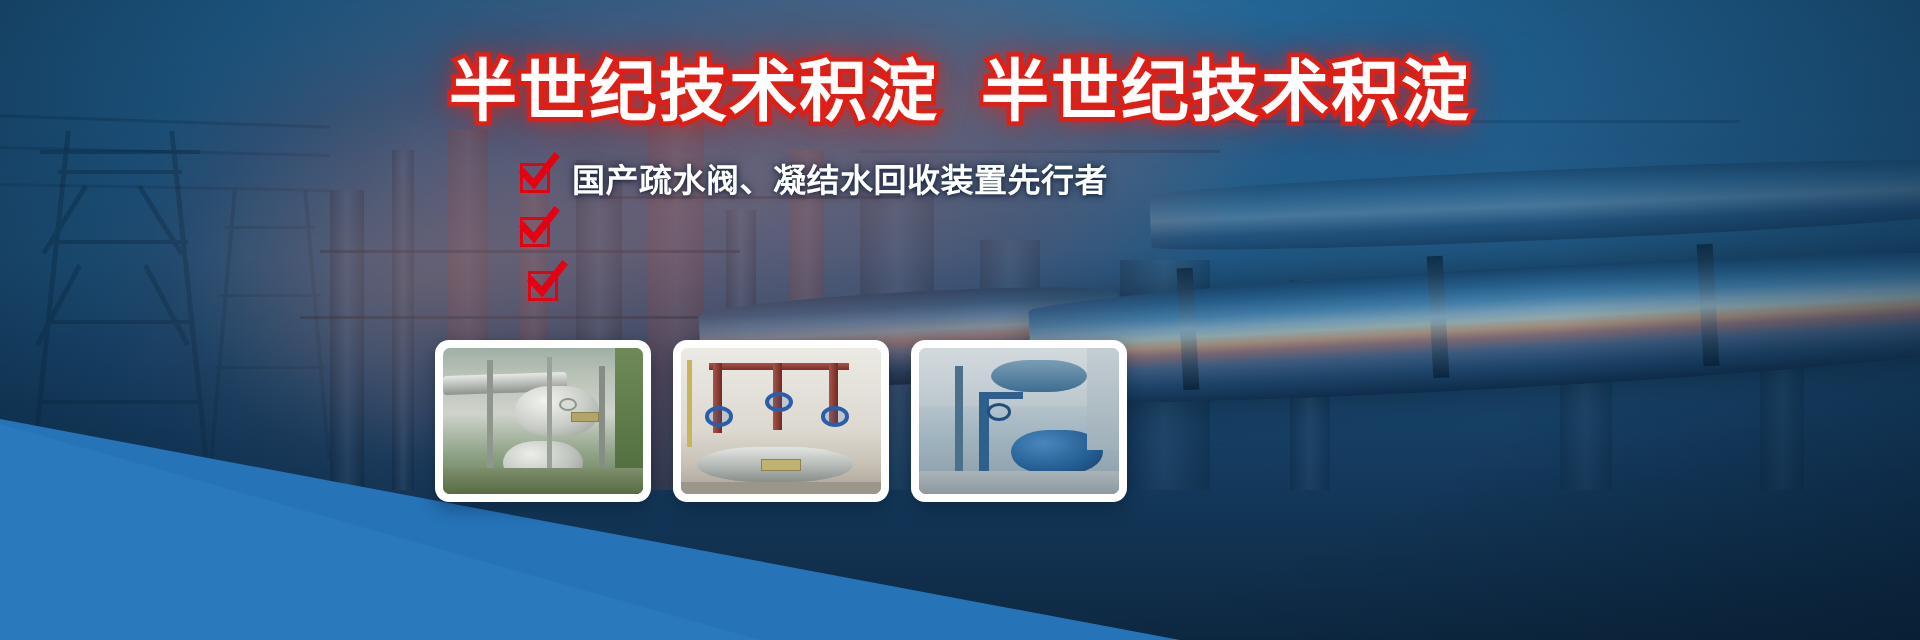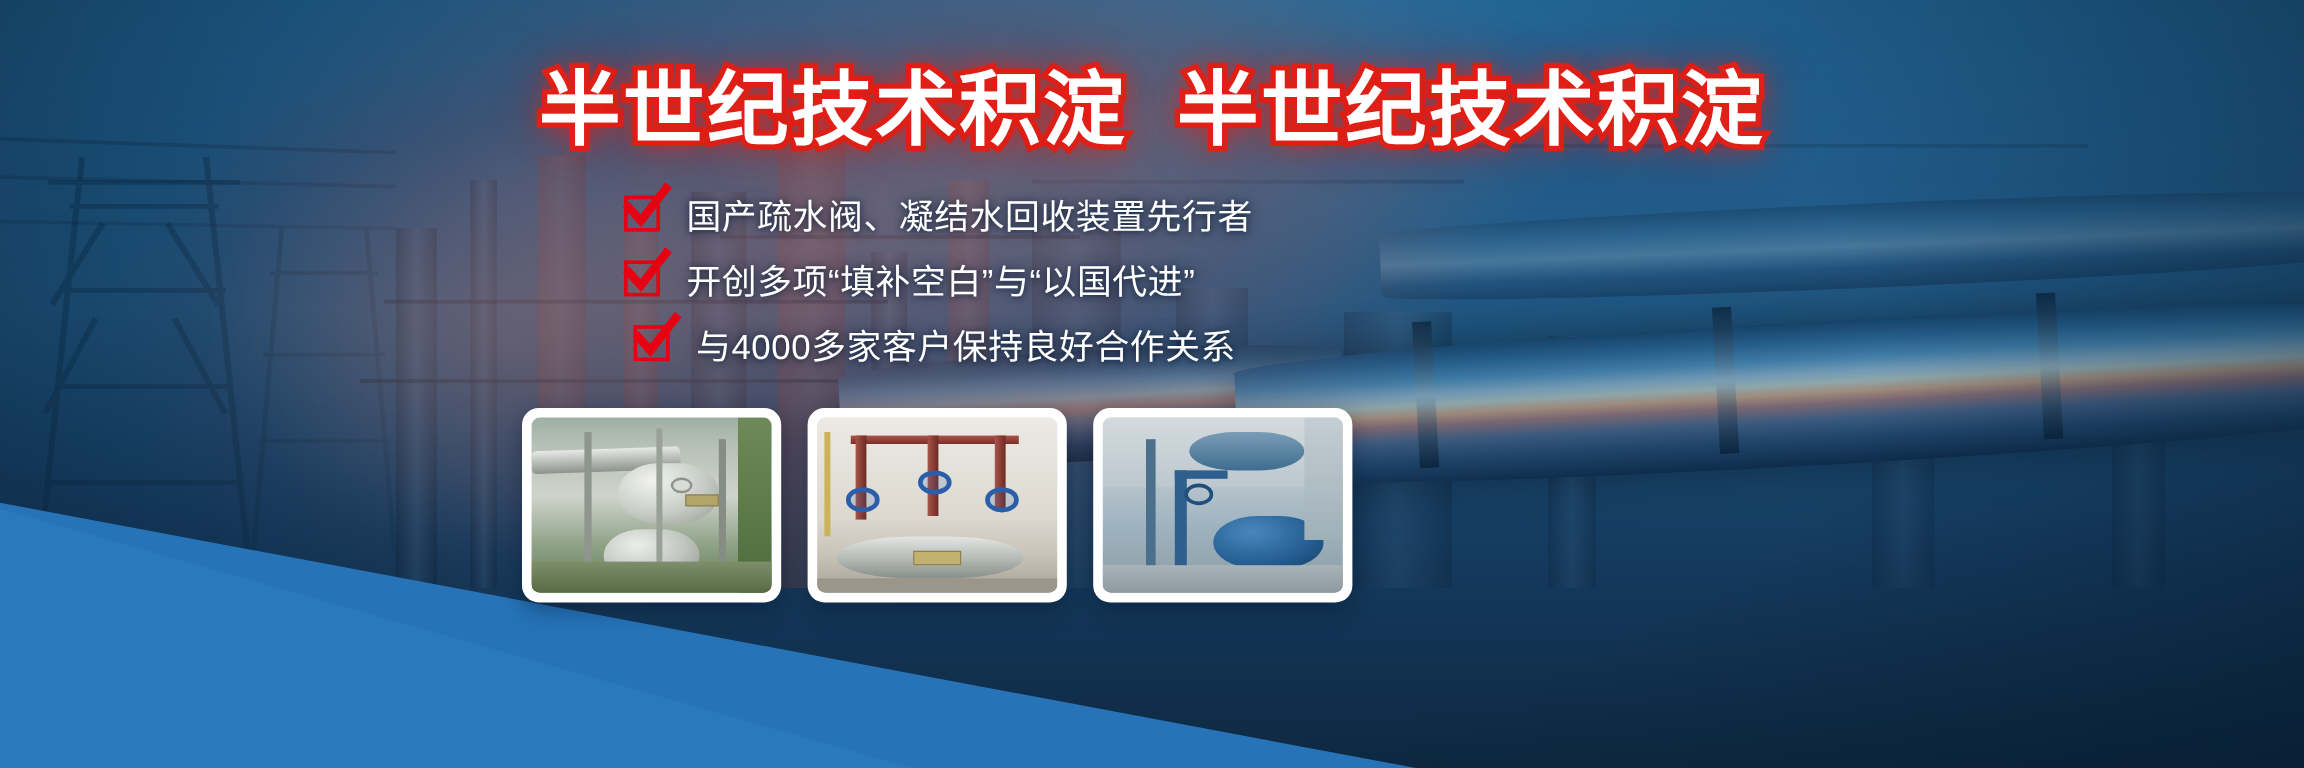--- a/index.html
+++ b/index.html
@@ -172,22 +172,22 @@
     position: absolute;
     left: -5px;
     top: -13px;
     width: 42px;
     height: 42px;
     overflow: visible;
   }
 
   .bullet-text {
     color: #ffffff;
-    font-size: 29px;
-    font-weight: 400;
+    font-size: 33px;
+    font-weight: 700;
     letter-spacing: 0.5px;
     white-space: nowrap;
     text-shadow: 0 1px 5px rgba(0,20,45,0.75), 0 0 12px rgba(0,25,50,0.5);
     text-align: right;
   }
   .bullet-row:nth-child(2) .bullet-text { margin-left: 0px; }
   .bullet-row:nth-child(3) .check-box { margin-left: 8px; }
 
   
   .cards {
@@ -316,30 +316,28 @@
       </span>
       <span class="bullet-text">国产疏水阀、凝结水回收装置先行者</span>
     </div>
 
     <div class="bullet-row">
       <span class="check-box">
         <svg viewBox="0 0 42 42" aria-hidden="true">
           <path d="M6 20 L16 31 L37 4" fill="none" stroke="#e60012" stroke-width="7" stroke-linecap="square" stroke-linejoin="miter"></path>
         </svg>
       </span>
-      <span class="bullet-text">开创多项“填补空白”与“以国代进”</span>
     </div>
 
     <div class="bullet-row">
       <span class="check-box">
         <svg viewBox="0 0 42 42" aria-hidden="true">
           <path d="M6 20 L16 31 L37 4" fill="none" stroke="#e60012" stroke-width="7" stroke-linecap="square" stroke-linejoin="miter"></path>
         </svg>
       </span>
-      <span class="bullet-text">与4000多家客户保持良好合作关系</span>
     </div>
 
   </div>
 
   <div class="cards">
 
     <div class="card">
       <div class="card-photo photo-1">
         <div class="ph" style="left:0; top:18%; width:62%; height:13%; background:linear-gradient(to bottom,#e7e9e6,#b9beb8,#8d948c); border-radius:4px; transform:rotate(-2deg);"></div>
         <div class="ph ph-vessel" style="left:36%; top:26%; width:42%; height:34%; background:radial-gradient(ellipse at 35% 30%, #f2f3f0, #c8ccc6 55%, #949a92 100%);"></div>

